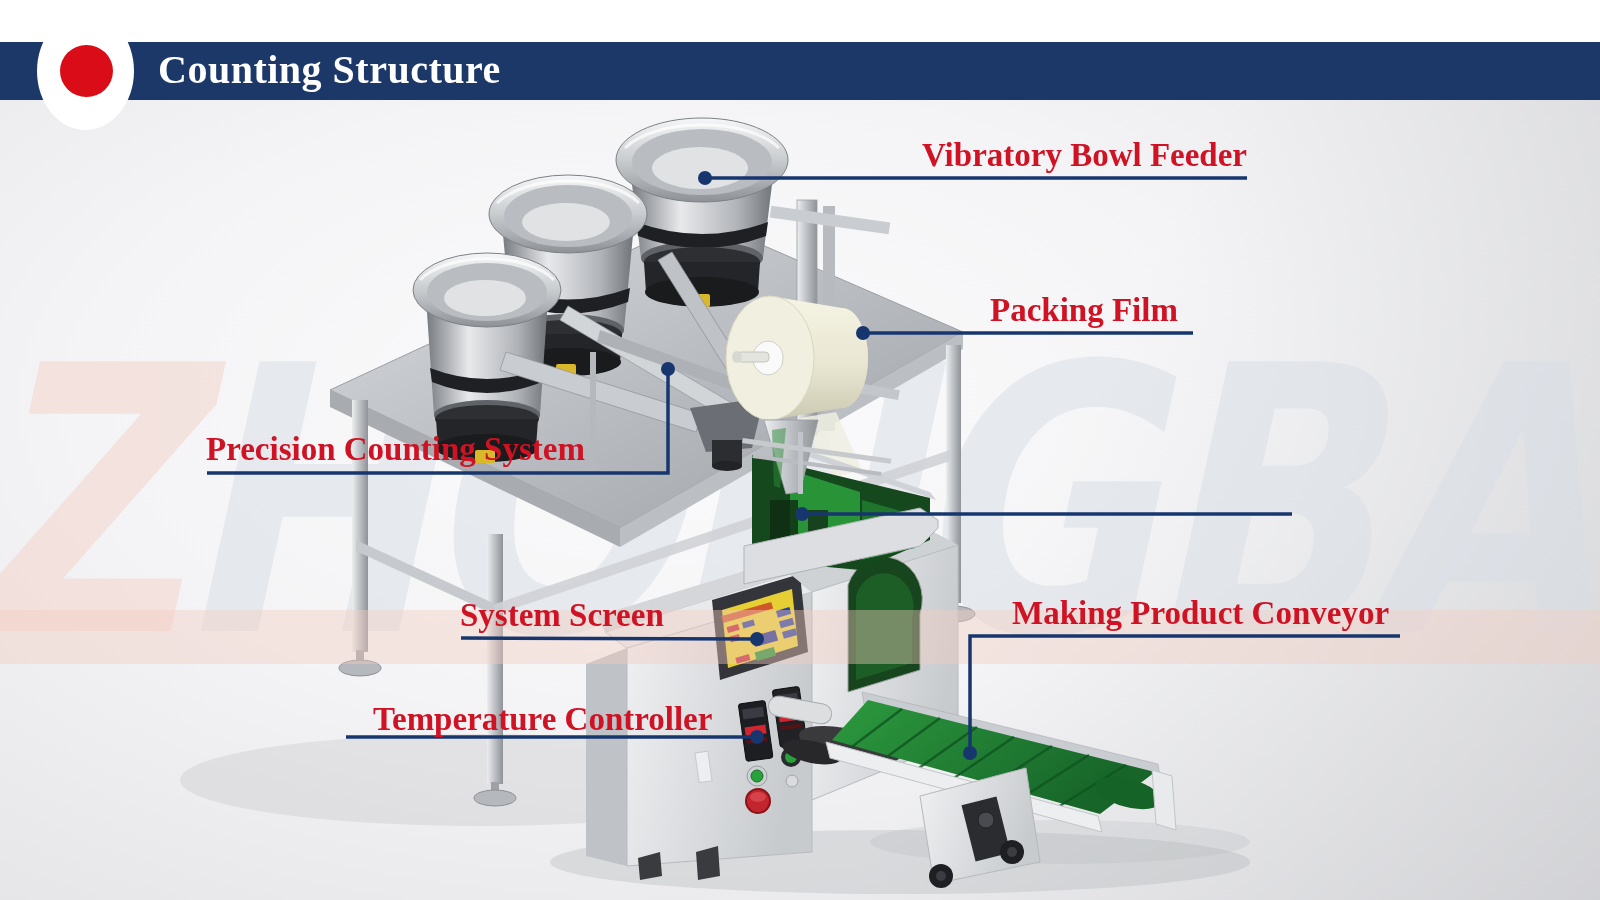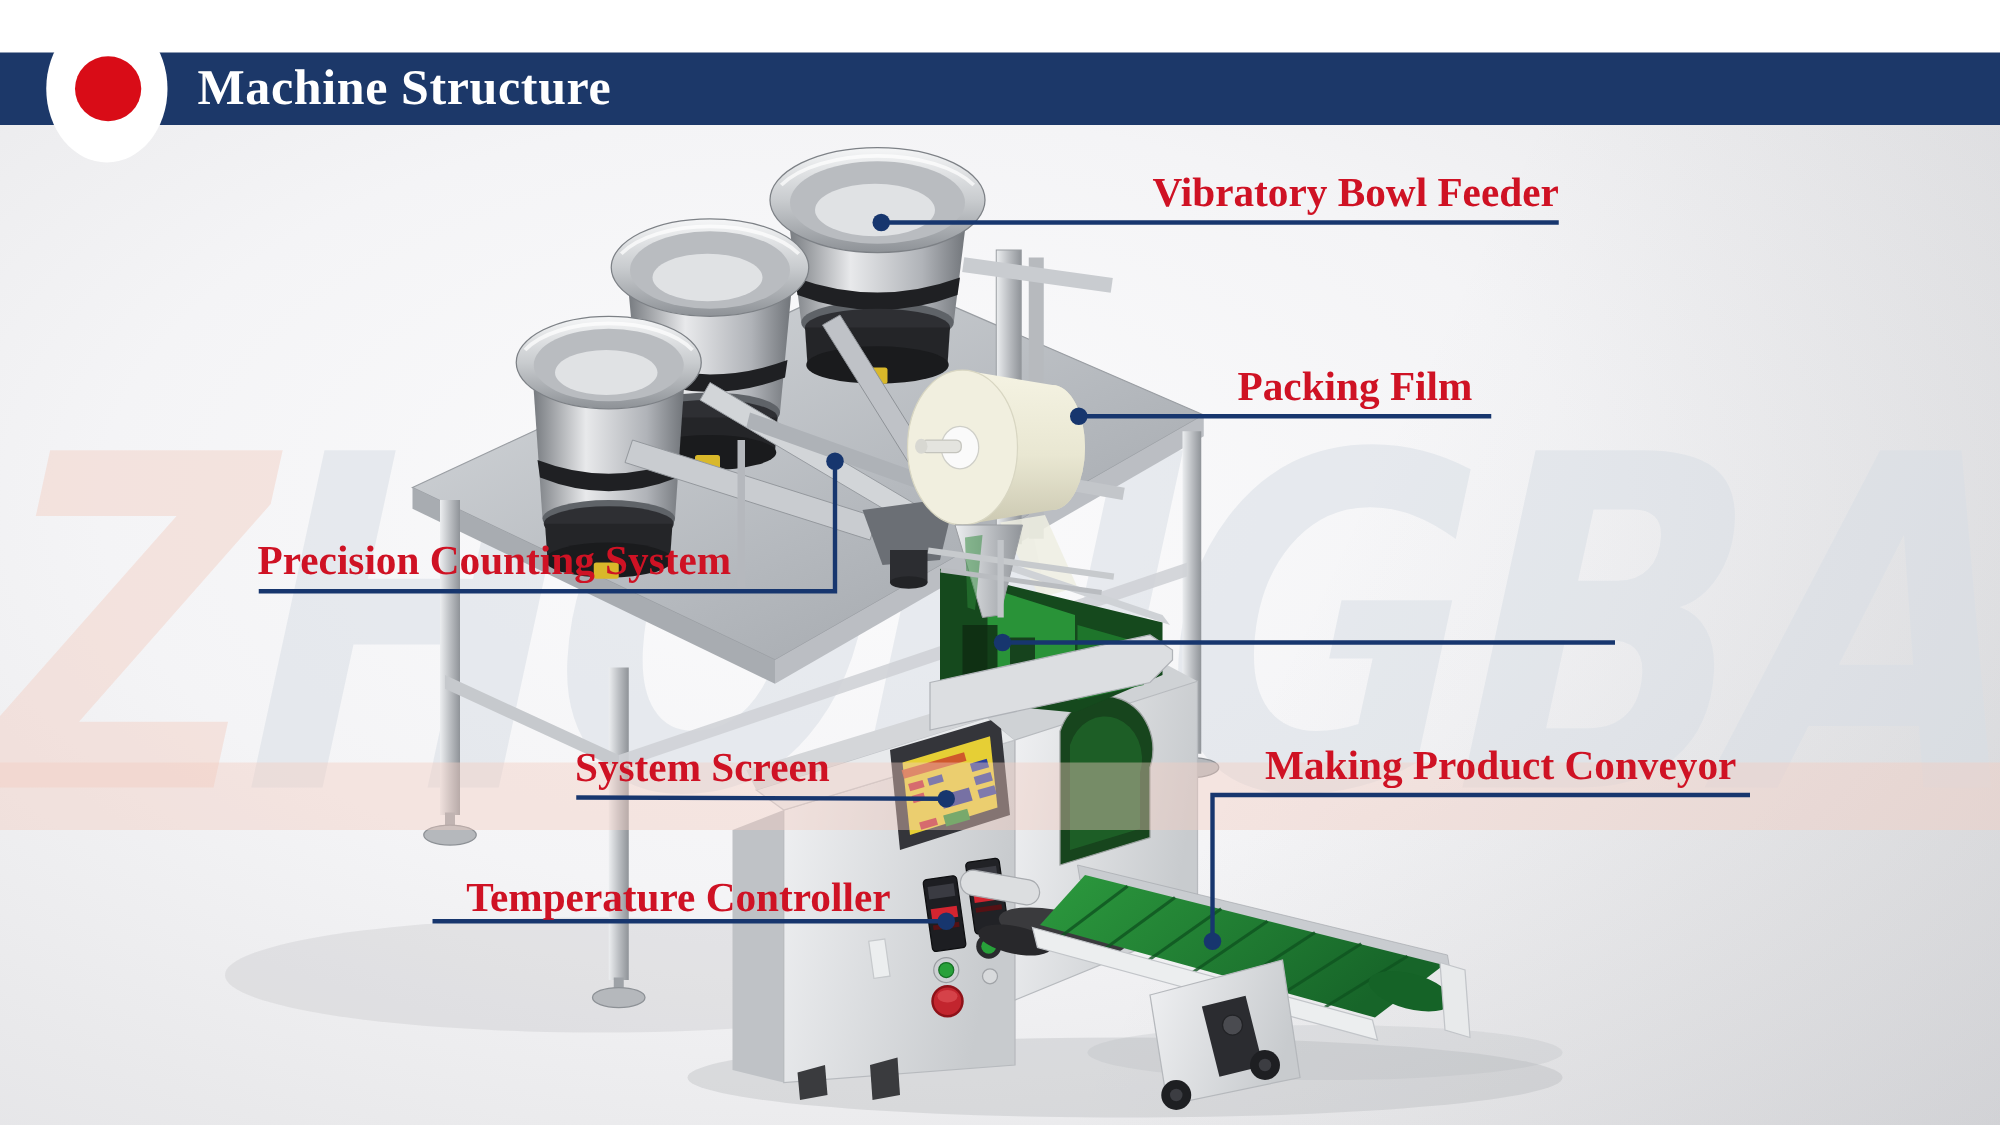--- a/index.html
+++ b/index.html
@@ -344,16 +344,16 @@
   <div class="callout c2">Precision Counting System</div>
   <div class="callout c1">Packing Film</div>
   <div class="callout c4">System Screen</div>
   <div class="callout c5">Making Product Conveyor</div>
   <div class="callout c6">Temperature Controller</div>
 
   <div class="header">
     <div class="header-bar"></div>
     <div class="header-notch"></div>
     <div class="header-dot"></div>
-    <h1 class="title">Machine Structure</h1>
+    <h1 class="title">Counting Structure</h1>
   </div>
 
 </div>
 
 </body></html>

